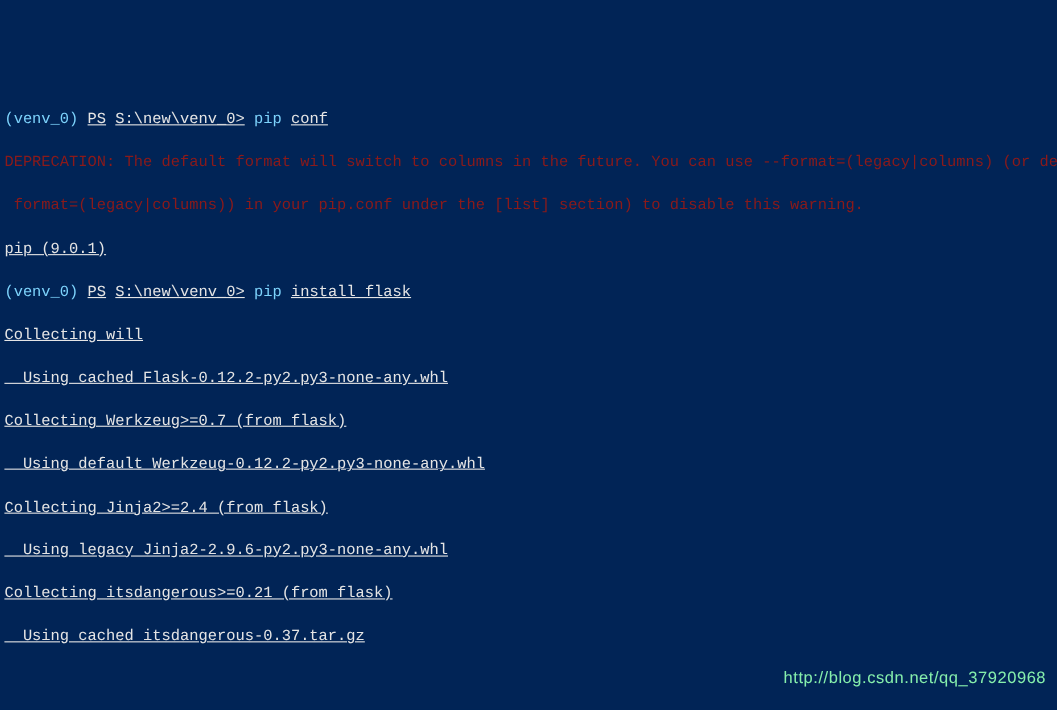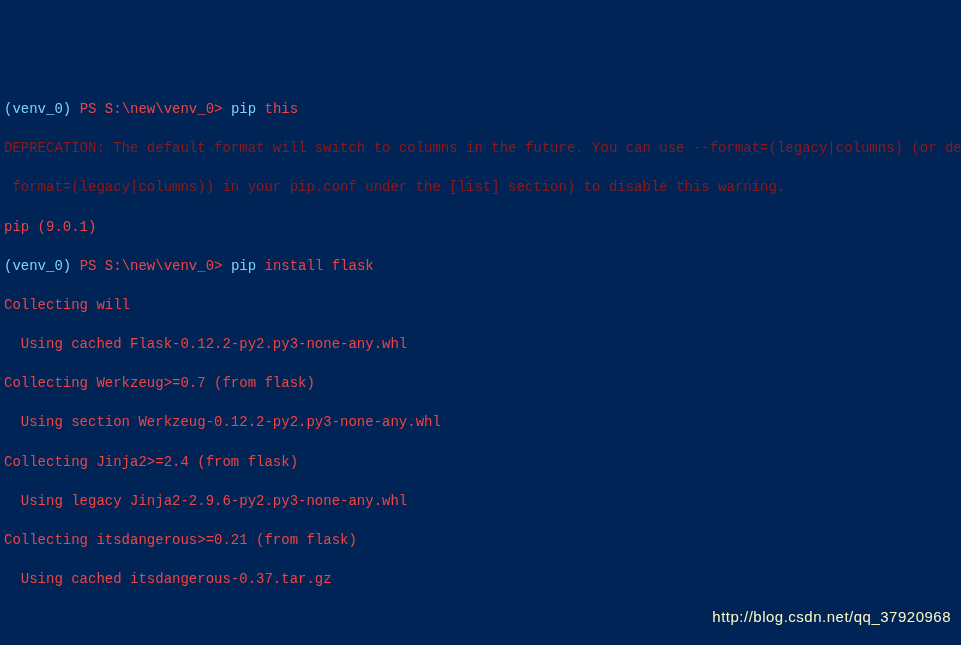--- a/index.html
+++ b/index.html
@@ -17,47 +17,47 @@
       height: 645px;
       overflow: hidden;
       padding: 2px 4px;
       white-space: pre;
     }
     .line {
       display: block;
     }
     .green { color: #7dd3fc; }
     .yellow { color: #7dd3fc; }
-    .white { color: #ef4444; }
+    .white { color: #e5e5e5; text-decoration: underline; }
     .red-dim { color: #8b1a1a; }
     .watermark {
       position: absolute;
       bottom: 18px;
       right: 10px;
-      color: #fef9c3;
+      color: #86efac;
       font-size: 15px;
       font-family: Arial, sans-serif;
       letter-spacing: 0.5px;
     }
   </style>
 </head>
 <body>
 
 
 
 <div>
-<span class="line"><span class="green">(venv_0)</span> <span class="white">PS</span> <span class="white">S:\new\venv_0&gt;</span> <span class="yellow">pip</span> <span class="white">this</span></span>
+<span class="line"><span class="green">(venv_0)</span> <span class="white">PS</span> <span class="white">S:\new\venv_0&gt;</span> <span class="yellow">pip</span> <span class="white">conf</span></span>
 <span class="line red-dim">DEPRECATION: The default format will switch to columns in the future. You can use --format=(legacy|columns) (or define a</span>
 <span class="line red-dim"> format=(legacy|columns)) in your pip.conf under the [list] section) to disable this warning.</span>
 <span class="line white">pip (9.0.1)</span>
 <span class="line"><span class="green">(venv_0)</span> <span class="white">PS</span> <span class="white">S:\new\venv_0&gt;</span> <span class="yellow">pip</span> <span class="white">install flask</span></span>
 <span class="line white">Collecting will</span>
 <span class="line white">  Using cached Flask-0.12.2-py2.py3-none-any.whl</span>
 <span class="line white">Collecting Werkzeug&gt;=0.7 (from flask)</span>
-<span class="line white">  Using section Werkzeug-0.12.2-py2.py3-none-any.whl</span>
+<span class="line white">  Using default Werkzeug-0.12.2-py2.py3-none-any.whl</span>
 <span class="line white">Collecting Jinja2&gt;=2.4 (from flask)</span>
 <span class="line white">  Using legacy Jinja2-2.9.6-py2.py3-none-any.whl</span>
 <span class="line white">Collecting itsdangerous&gt;=0.21 (from flask)</span>
 <span class="line white">  Using cached itsdangerous-0.37.tar.gz</span>
 
 
 
 
 
 

